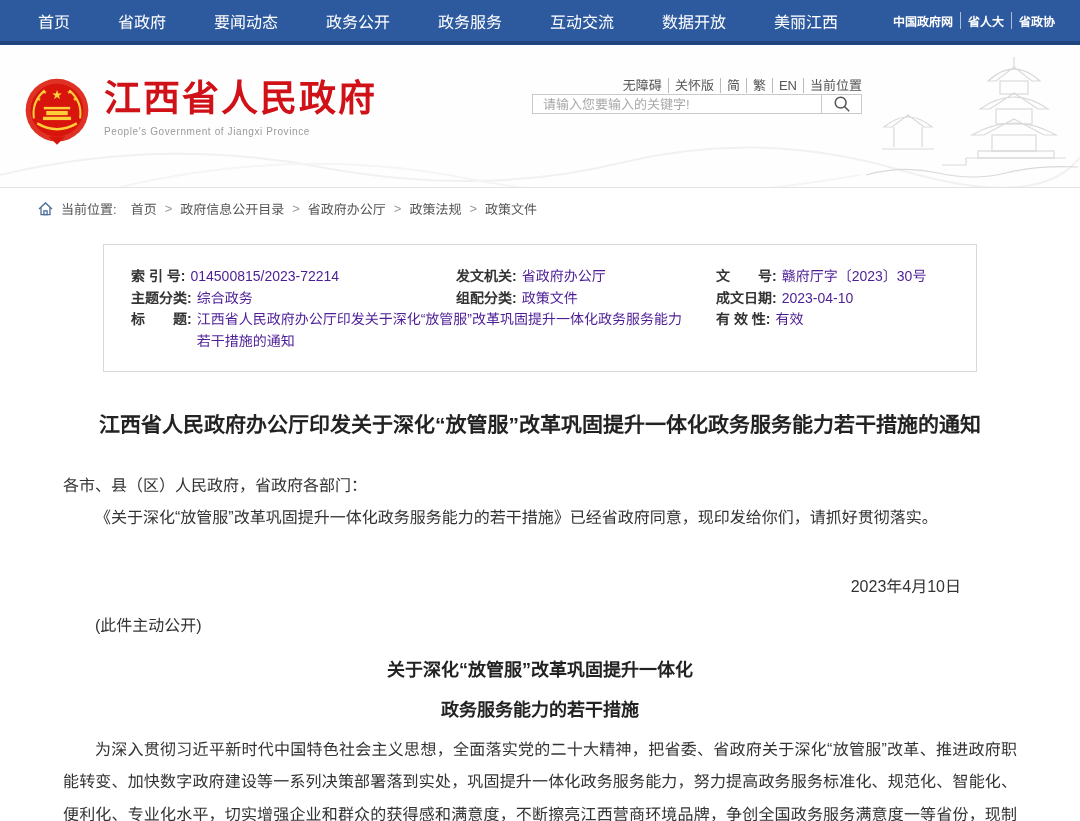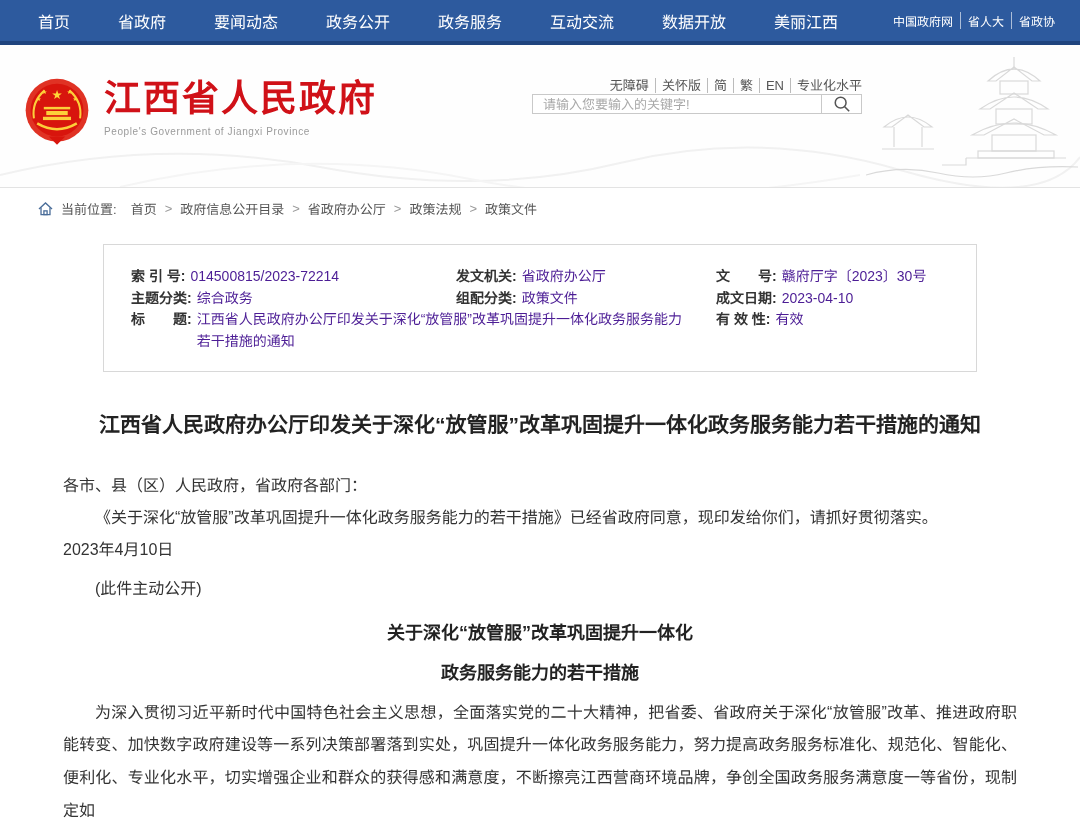--- a/index.html
+++ b/index.html
@@ -25,20 +25,21 @@
     font-size: 16px;
     cursor: pointer;
     white-space: nowrap;
   }
   .topnav .nav-right {
     margin-left: auto;
     display: flex;
     align-items: center;
     font-size: 12px;
     color: #ffffff;
+    font-weight: bold;
   }
   .topnav .nav-right span { cursor: pointer; padding: 0 7px; }
   .topnav .nav-right span:not(:first-child) { border-left: 1px solid rgba(255,255,255,0.6); }
 
   
   .header {
     position: relative;
     height: 142px;
     background: #fefefe;
     overflow: hidden;
@@ -150,21 +151,21 @@
     line-height: 1.95;
   }
   .doc-body {
     width: 954px;
     margin: 24px auto 0;
     font-size: 16px;
     color: #333;
     line-height: 2.0;
   }
   .p-indent { text-indent: 2em; }
-  .doc-date { padding-right: 56px; }
+  .doc-date { text-align: right; padding-right: 56px; margin-top: 37px; }
   .doc-note { text-indent: 2em; margin-top: 7px; }
   .sub-title {
     text-align: center;
     font-weight: bold;
     font-size: 18px;
     color: #222;
     margin-top: 8px;
     line-height: 2.25;
   }
   .final-para {
@@ -219,21 +220,21 @@
       <rect x="23" y="50" width="34" height="4" fill="#fccf3a"></rect>
     </svg>
     <div class="brand-text">
       <div class="site-name">江西省人民政府</div>
       <div class="site-name-en">People's Government of Jiangxi Province</div>
     </div>
   </div>
 
   <div class="header-right">
     <div class="quick-links">
-      <span>无障碍</span><span>关怀版</span><span>简</span><span>繁</span><span>EN</span><span>专业化水平</span>
+      <span>无障碍</span><span>关怀版</span><span>简</span><span>繁</span><span>EN</span><span>当前位置</span>
     </div>
     <div class="search-box">
       <input type="text" placeholder="请输入您要输入的关键字!" style="">
       <button class="search-btn">
         <svg width="18" height="18" viewBox="0 0 20 20" fill="none">
           <circle cx="8.5" cy="8.5" r="6" stroke="#555" stroke-width="1.7"></circle>
           <line x1="13" y1="13" x2="18" y2="18" stroke="#555" stroke-width="1.7"></line>
         </svg>
       </button>
     </div>

